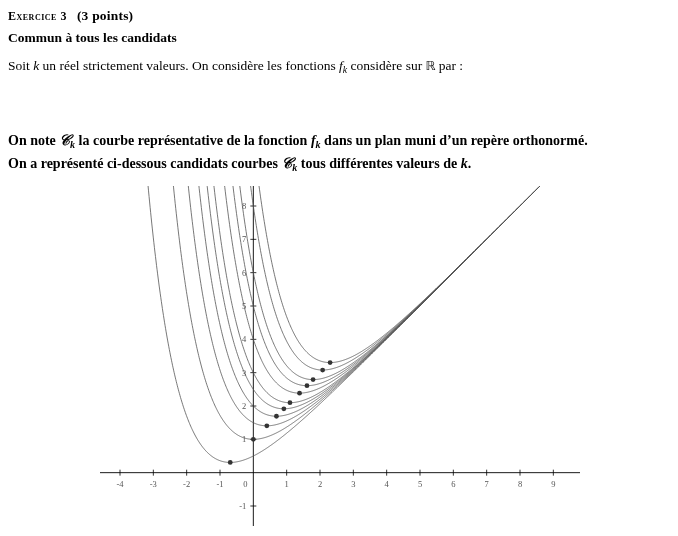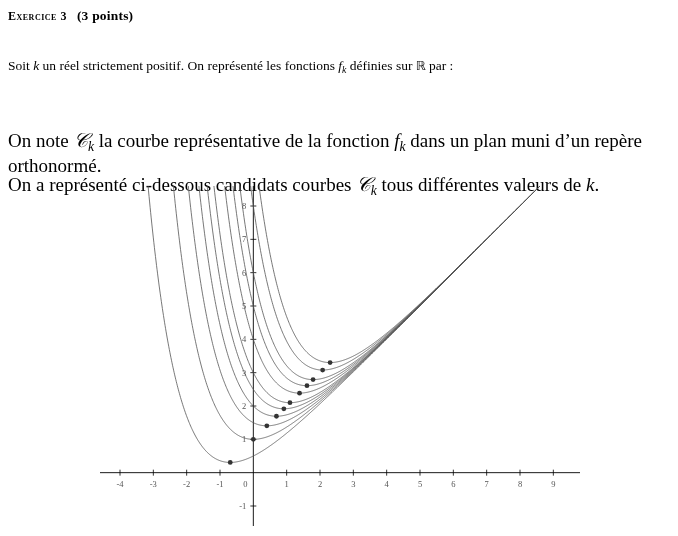--- a/index.html
+++ b/index.html
@@ -56,23 +56,24 @@
     left: 0;
     right: 0;
     top: 88px;
     text-align: center;
     font-size: 14px;
   }
   .para2 {
     position: absolute;
     left: 8px;
     top: 131px;
-    font-size: 19px;
+    font-size: 14px;
     line-height: 19px;
     width: 666px;
+    font-weight: bold;
   }
   i.var { font-style: italic; }
   .sub {
     font-size: 0.72em;
     vertical-align: -0.28em;
     font-style: italic;
   }
   .sup {
     font-size: 0.72em;
     vertical-align: 0.42em;
@@ -103,23 +104,24 @@
 </style>
 </head>
 <body>
 
 <div class="page">
 
   <div class="ex-head">
     <span class="smallcaps">Exercice 3</span><span class="pts">(3 points)</span>
   </div>
 
+  <div class="subtitle">Commun à tous les candidats</div>
 
   <div class="para1">
-    <span>Soit </span><i class="var">k</i><span> un réel strictement positif. On représenté les fonctions </span><i class="var">f</i><span class="sub">k</span><span> définies sur </span><span class="bbR">ℝ</span><span> par :</span>
+    <span>Soit </span><i class="var">k</i><span> un réel strictement valeurs. On considère les fonctions </span><i class="var">f</i><span class="sub">k</span><span> considère sur </span><span class="bbR">ℝ</span><span> par :</span>
   </div>
 
 
   <div class="para2">
     <span>On note </span><span class="script">𝒞</span><span class="sub">k</span><span> la courbe représentative de la fonction </span><i class="var">f</i><span class="sub">k</span><span> dans un plan muni d’un repère orthonormé.</span><br>
     <span>On a représenté ci-dessous candidats courbes </span><span class="script">𝒞</span><span class="sub">k</span><span> tous différentes valeurs de </span><i class="var">k</i><span>.</span>
   </div>
 
   <div class="graph-wrap">
     <svg class="graph" width="480" height="340" viewBox="0 0 480 340">

